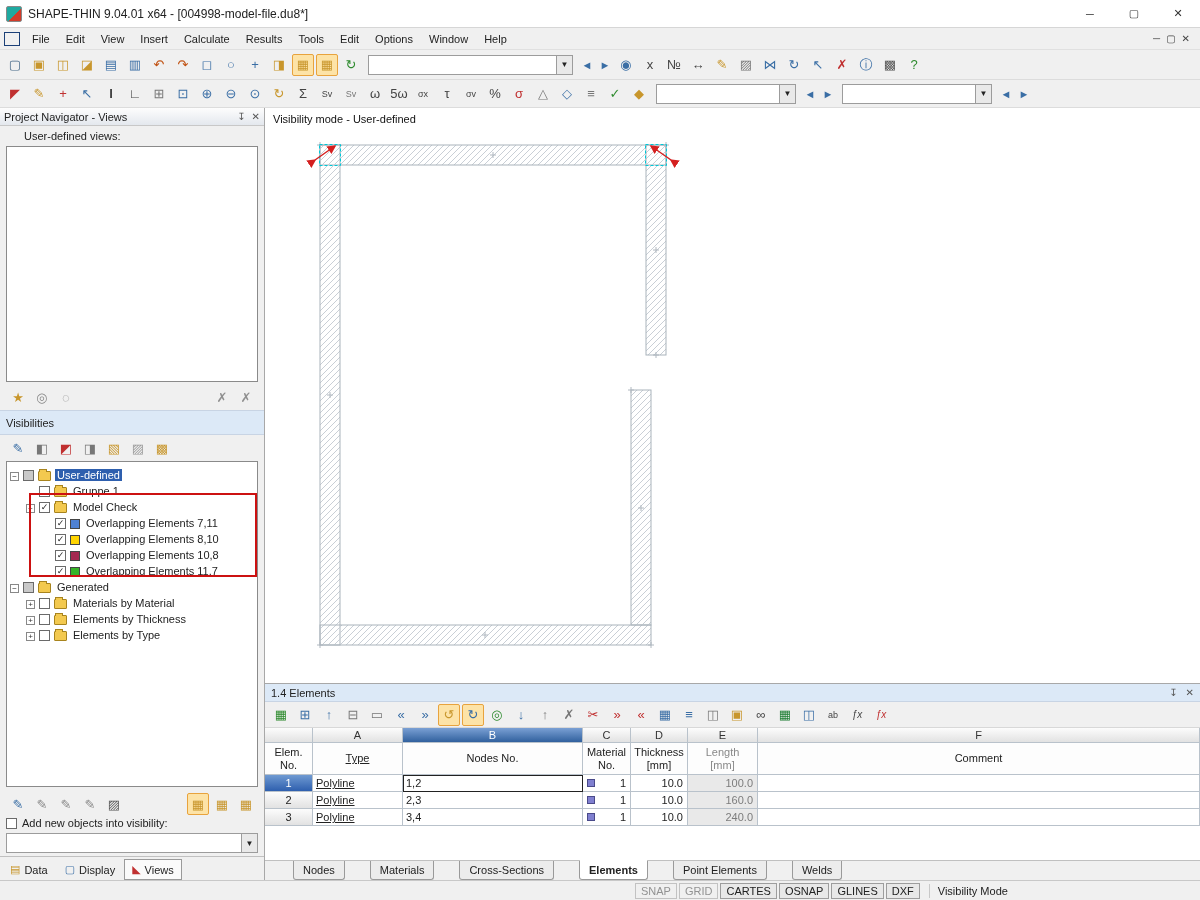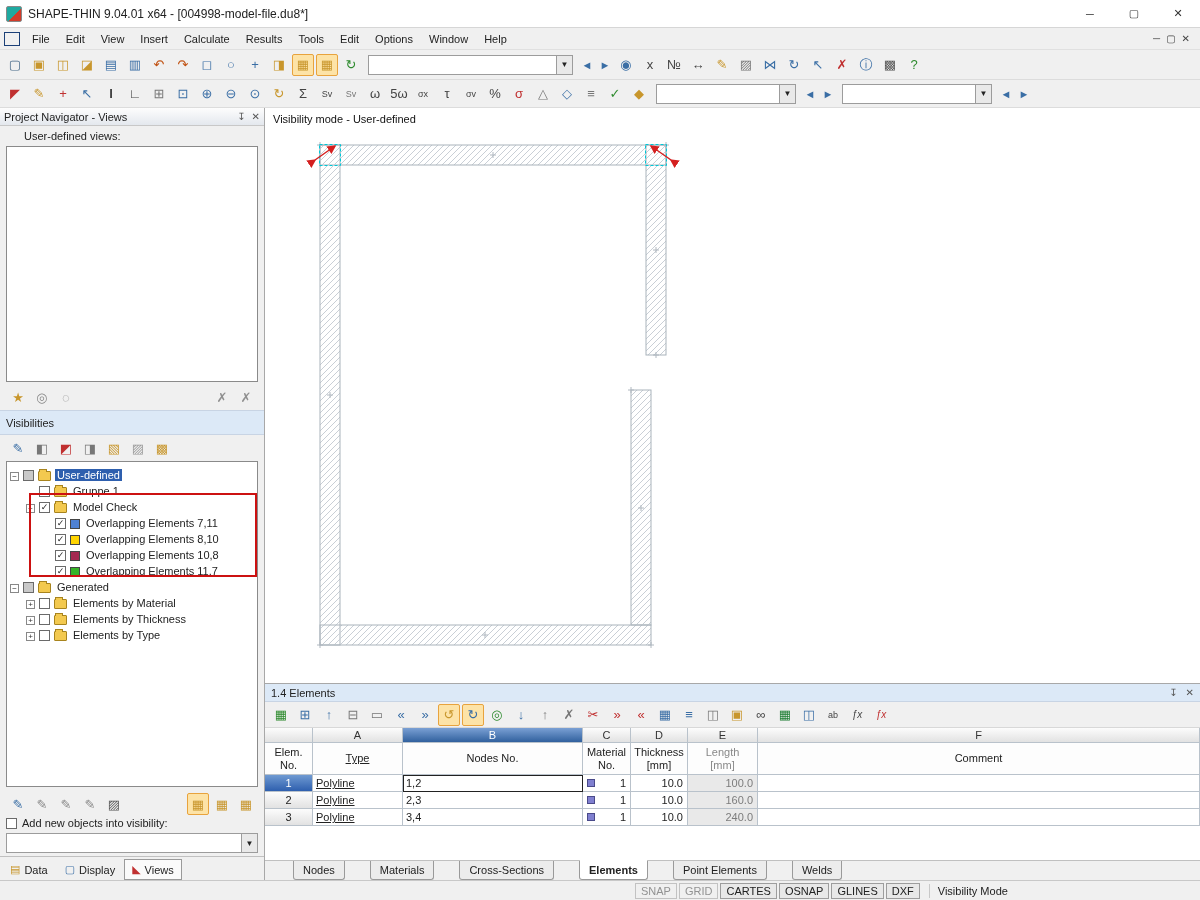--- a/index.html
+++ b/index.html
@@ -570,21 +570,21 @@
             <span class="exp"></span>
             <span class="cb chk" data-state="partial"></span>
             <span class="ticon"></span>
             <span class="tlabel">Generated</span>
           </div>
 
           <div class="tree-row" data-level="1" data-exp="plus" data-icon="folder">
             <span class="exp"></span>
             <span class="cb chk" data-state="unchecked"></span>
             <span class="ticon"></span>
-            <span class="tlabel">Elements by Material</span>
+            <span class="tlabel">Materials by Material</span>
           </div>
 
           <div class="tree-row" data-level="1" data-exp="plus" data-icon="folder">
             <span class="exp"></span>
             <span class="cb chk" data-state="unchecked"></span>
             <span class="ticon"></span>
             <span class="tlabel">Elements by Thickness</span>
           </div>
 
           <div class="tree-row" data-level="1" data-exp="plus" data-icon="folder">

